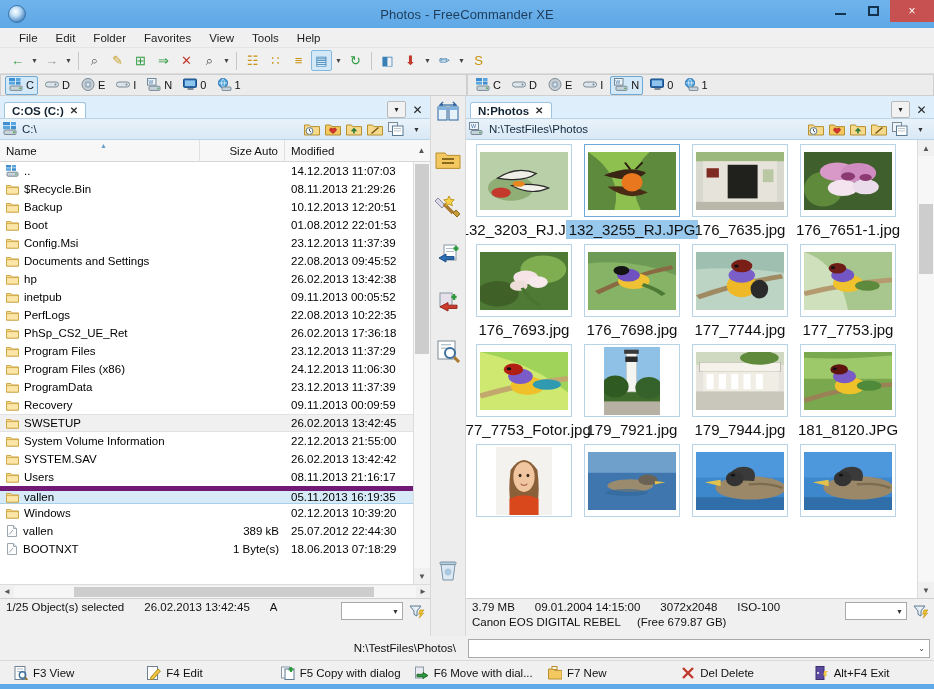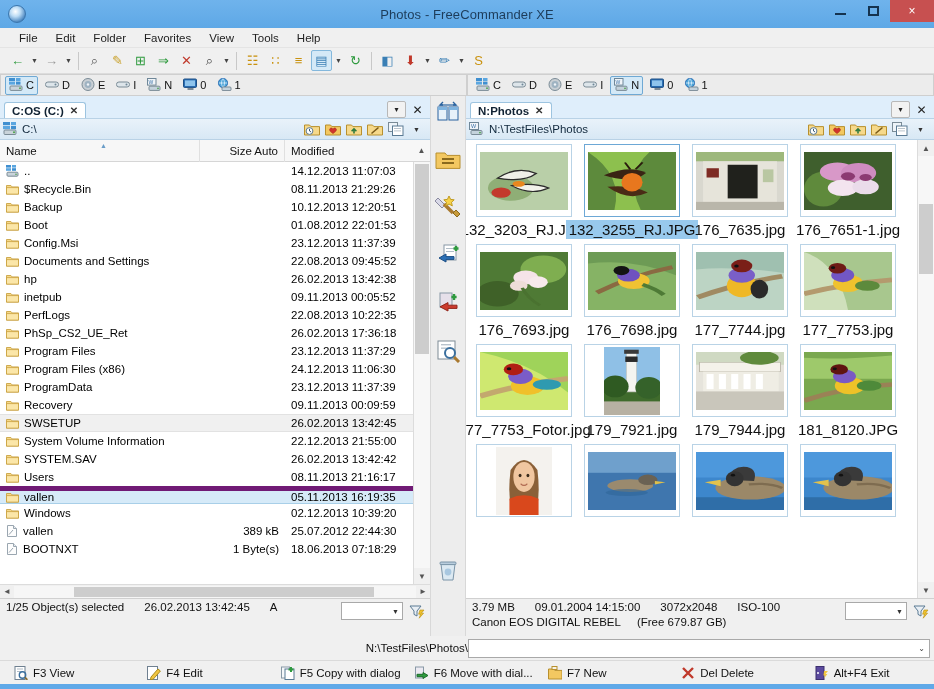--- a/index.html
+++ b/index.html
@@ -282,21 +282,21 @@
   .thumb-label.sel { background: #98c9ed; }
   .thumb.sel .thumb-box { border-color: #6da8d6; }
 
   
   .cmdrow {
     flex: 0 0 24px; height: 24px;
     display: flex; align-items: center;
     background: #f0f0f0;
     padding: 0 4px;
   }
-  .cmd-path { margin-left: auto; font-size: 11.5px; color: #111; padding-right: 0; }
+  .cmd-path { margin-left: auto; font-size: 11.5px; color: #111; padding-right: 12px; }
   .cmd-input {
     width: 462px; height: 19px;
     background: #fff; border: 1px solid #a9a9a9;
     display: flex; align-items: center; justify-content: flex-end;
     padding-right: 4px; font-size: 8px; color: #444;
   }
   .fkeybar {
     flex: 0 0 24px; height: 24px;
     display: flex; align-items: center;
     background: #f0f0f0;

